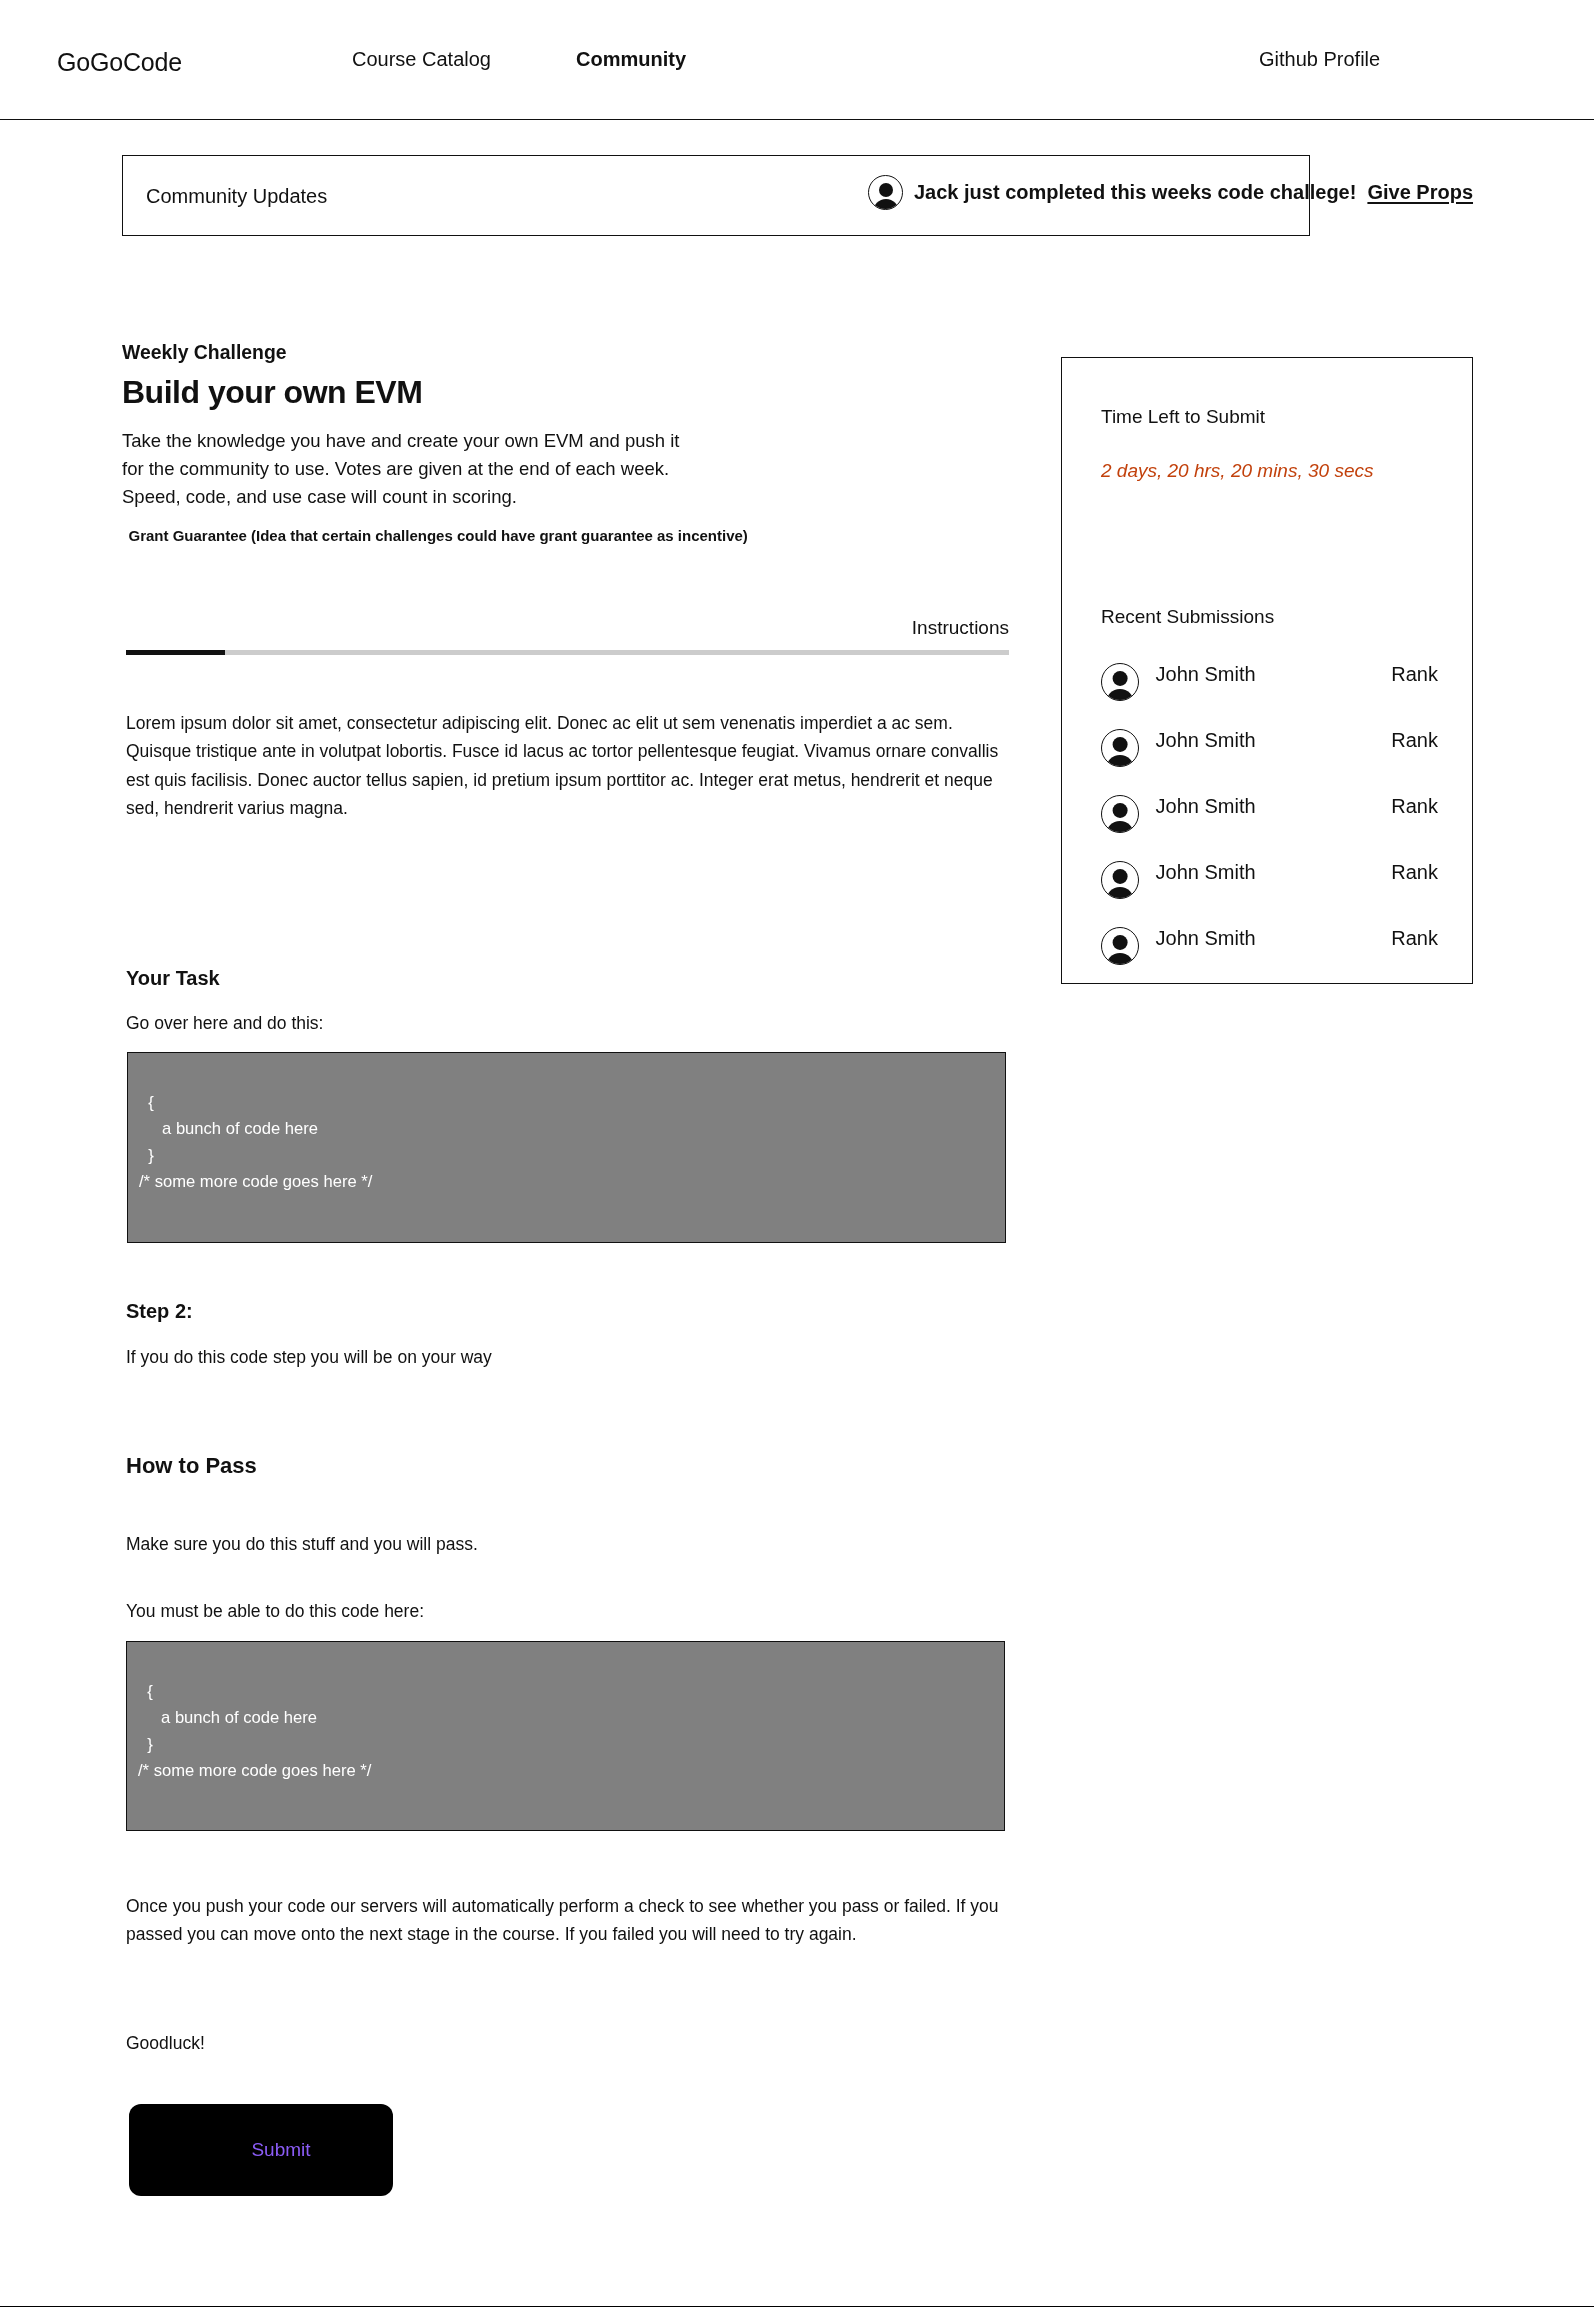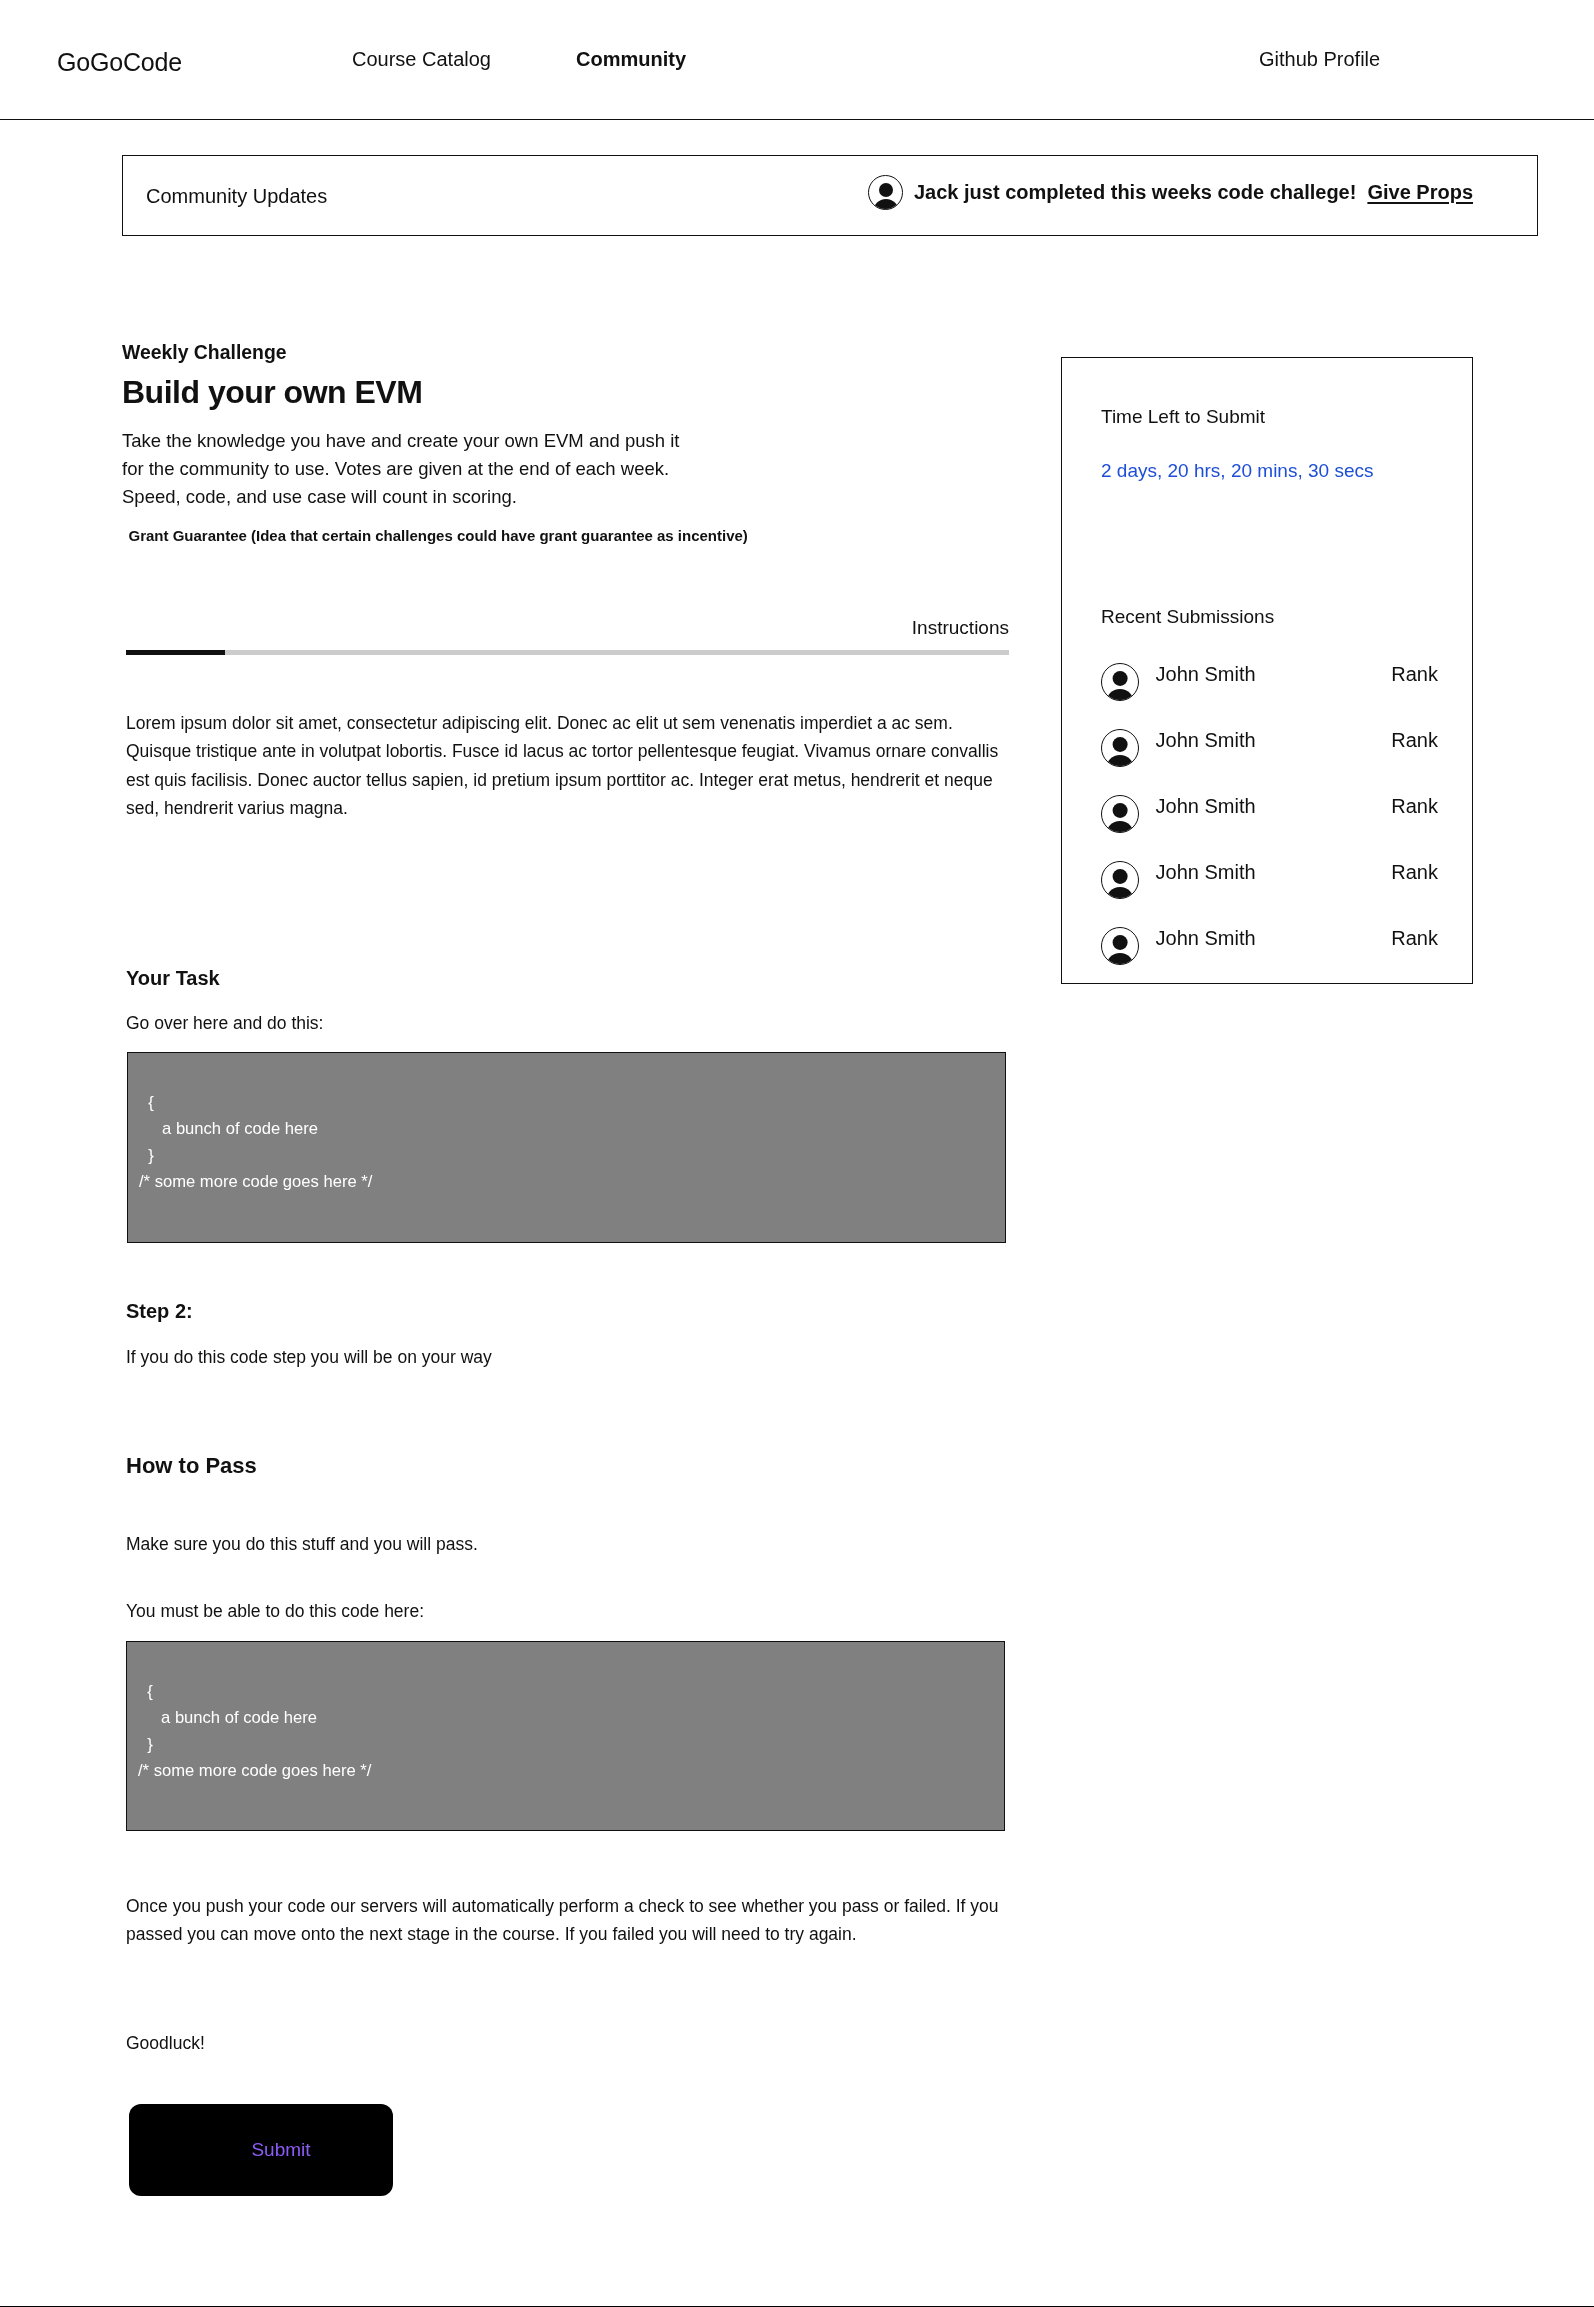--- a/index.html
+++ b/index.html
@@ -28,21 +28,21 @@
     position:absolute; top:48px;
     font-size:20px; font-weight:400; color:#111; white-space:nowrap;
   }
   #nav-course-catalog{ left:352px; }
   #nav-community{ left:576px; font-weight:700; }
   #nav-github{ left:1259px; }
 
   
   #community-banner{
     position:absolute; left:122px; top:155px;
-    width:1416px; height:81px;
+    width:1188px; height:81px;
     border:1.8px solid #111111; background:#fff;
   }
   #community-banner-label{
     position:absolute; left:23px; top:29px;
     font-size:20px; color:#111; white-space:nowrap;
   }
   #community-banner-body{
     position:absolute; left:745px; top:19.4px;
     display:flex; align-items:center; gap:11px; white-space:nowrap;
   }
@@ -154,21 +154,21 @@
     position:absolute; left:1061px; top:357px;
     width:412px; height:627px;
     border:1.8px solid #111111; background:#ffffff;
   }
   #time-left-label{
     position:absolute; left:39px; top:48px;
     font-size:19px; color:#111; white-space:nowrap;
   }
   #time-left-value{
     position:absolute; left:39px; top:102px;
-    font-size:19px; color:#1d4ed8; white-space:nowrap;
+    font-size:19px; color:#c2410c; white-space:nowrap;font-style:italic;
   }
   #recent-submissions-label{
     position:absolute; left:39px; top:248px;
     font-size:19px; color:#111; white-space:nowrap;
   }
   #submissions-list{
     position:absolute; left:39px; top:305px; width:337px;
   }
   .submission-row{
     display:flex; align-items:flex-start; height:66px; width:337px;

